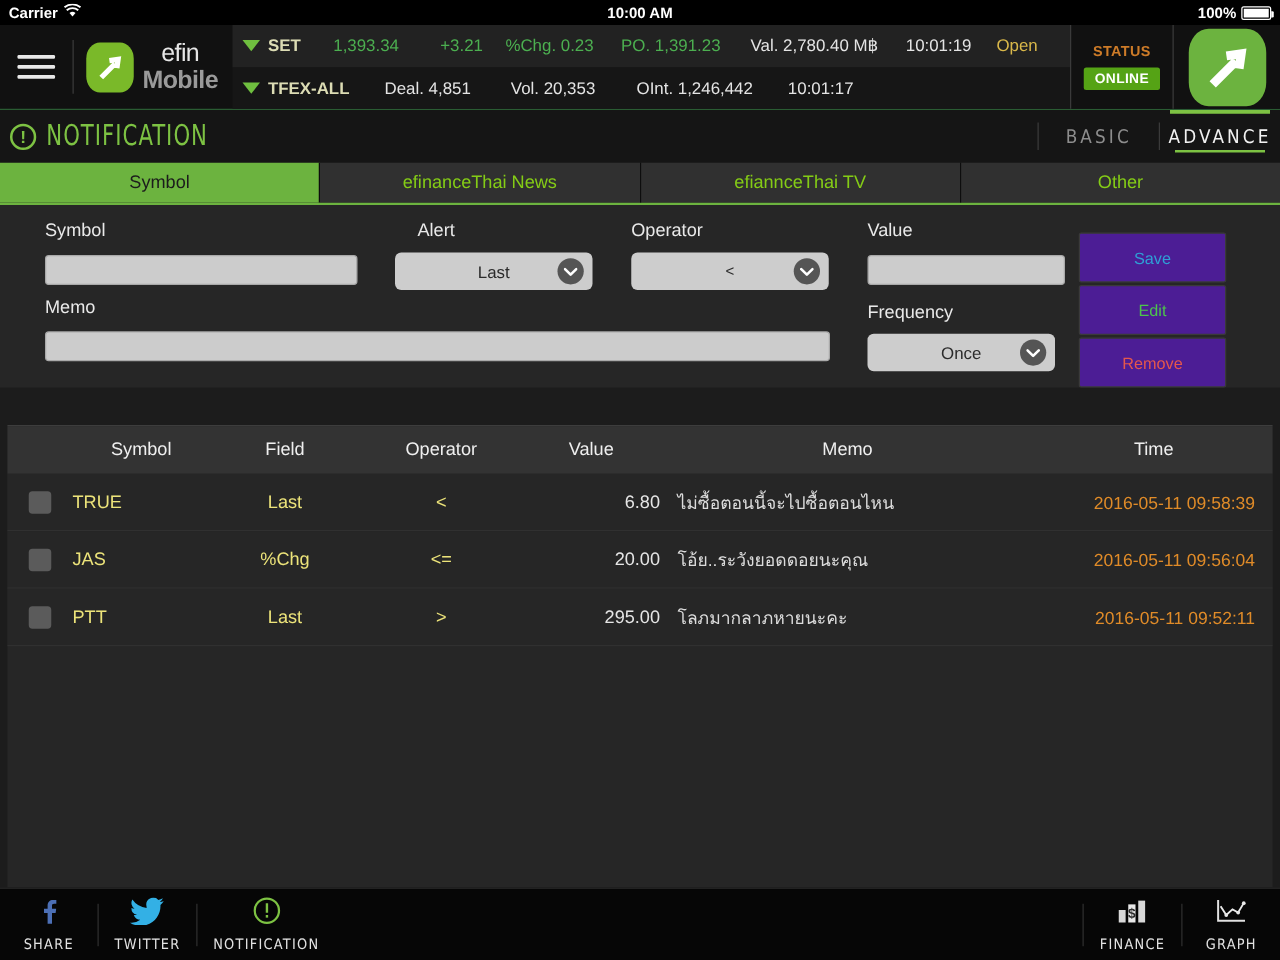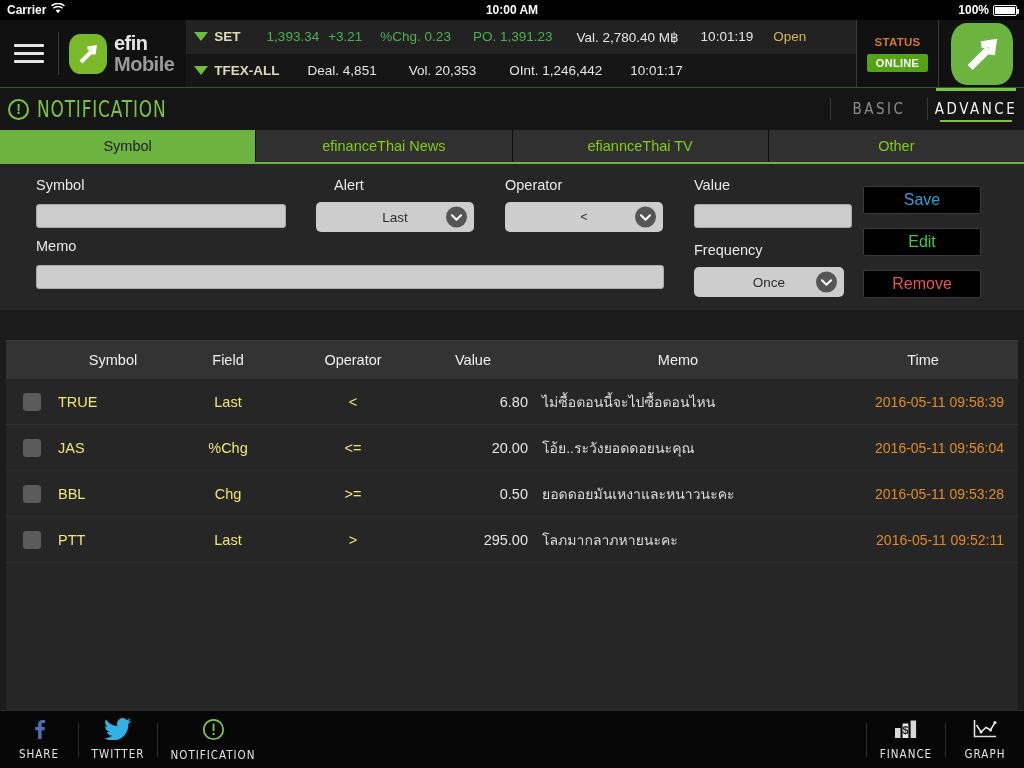--- a/index.html
+++ b/index.html
@@ -48,21 +48,21 @@
   }
   .burger span { display: block; width: 30px; height: 3px; background: #e8e8e8; border-radius: 1px; }
   .hdr-sep { width: 1px; background: #3a3a3a; margin: 12px 0; }
   .brand { display: flex; align-items: center; padding: 0 12px 0 10px; gap: 7px; }
   .brand-badge {
     width: 38px; height: 40px; background: #7ab929;
     border-radius: 11px / 13px;
     display: flex; align-items: center; justify-content: center;
   }
   .brand-text { line-height: 1.02; }
-  .brand-text .l1 { color: #e6e6e6; font-size: 20px; font-weight: bold; letter-spacing: -0.5px; }
+  .brand-text .l1 { color: #e6e6e6; font-size: 20px; font-weight: normal; letter-spacing: -0.5px; text-align: center; }
   .brand-text .l2 { color: #9a9a9a; font-size: 20px; font-weight: bold; letter-spacing: -0.5px; }
 
   .ticker { flex: 1; display: flex; flex-direction: column; min-width: 0; }
   .tick-row {
     flex: 1; display: flex; align-items: center; font-size: 13.5px;
     padding-left: 8px; white-space: nowrap;
   }
   .tick-row.r1 { background: #222222; }
   .tick-row.r2 { background: #161616; }
   .caret-dn {
@@ -150,23 +150,23 @@
     position: absolute; background: #cdcdcd; border-radius: 5px; height: 30px;
     display: flex; align-items: center; justify-content: center;
     color: #2b2b2b; font-size: 13.5px; cursor: pointer;
   }
   .fselect .chev {
     position: absolute; right: 7px; top: 50%; transform: translateY(-50%);
     width: 21px; height: 21px; border-radius: 50%; background: #555;
     display: flex; align-items: center; justify-content: center;
   }
   .actionbtn {
-    position: absolute; width: 118px; height: 28px; background: #000000;
+    position: absolute; width: 118px; height: 40px; background: #4c1d95;
     border: 1px solid #3a3a3a; border-radius: 2px; display: flex;
-    align-items: center; justify-content: center; font-size: 16px; cursor: pointer;
+    align-items: center; justify-content: center; font-size: 13px; cursor: pointer;
   }
   .actionbtn.save { color: #2f9fd6; }
   .actionbtn.edit { color: #4cc44c; }
   .actionbtn.remove { color: #e5574c; }
 
   
   .tablewrap {
     position: absolute; left: 6px; right: 6px; top: 340px; bottom: 58px;
     background: #262626; border-top: 1px solid #3d3d3d;
   }
@@ -262,21 +262,21 @@
         <div class="l2">Mobile</div>
       </div>
     </div>
 
     <div class="ticker">
 
       <div class="tick-row r1">
         <span class="caret-dn"></span>
         <span class="tick-name">SET</span>
         <span class="tick-cell green" style="margin-left:26px">1,393.34</span>
-        <span class="tick-cell green" style="margin-left:9px">+3.21</span>
+        <span class="tick-cell green" style="margin-left:33px">+3.21</span>
         <span class="tick-cell green" style="margin-left:18px">%Chg. 0.23</span>
         <span class="tick-cell green" style="margin-left:22px">PO. 1,391.23</span>
         <span class="tick-cell" style="margin-left:24px">Val. 2,780.40 M฿</span>
         <span class="tick-cell" style="margin-left:22px">10:01:19</span>
         <span class="tick-cell open" style="margin-left:20px">Open</span>
       </div>
 
       <div class="tick-row r2">
         <span class="caret-dn"></span>
         <span class="tick-name">TFEX-ALL</span>
@@ -395,31 +395,20 @@
           <span class="cb"></span>
         </div>
       <div class="col-sym c-sym">JAS</div>
       <div class="col-fld c-fld">%Chg</div>
       <div class="col-op c-op">&lt;=</div>
       <div class="col-val c-val">20.00</div>
       <div class="col-memo c-memo">โอ้ย..ระวังยอดดอยนะคุณ</div>
       <div class="col-time c-time">2016-05-11 09:56:04</div>
     </div>
 
-    <div class="trow">
-      <div class="col-cb">
-          <span class="cb"></span>
-        </div>
-      <div class="col-sym c-sym">BBL</div>
-      <div class="col-fld c-fld">Chg</div>
-      <div class="col-op c-op">&gt;=</div>
-      <div class="col-val c-val">0.50</div>
-      <div class="col-memo c-memo">ยอดดอยมันเหงาและหนาวนะคะ</div>
-      <div class="col-time c-time">2016-05-11 09:53:28</div>
-    </div>
 
     <div class="trow">
       <div class="col-cb">
           <span class="cb"></span>
         </div>
       <div class="col-sym c-sym">PTT</div>
       <div class="col-fld c-fld">Last</div>
       <div class="col-op c-op">&gt;</div>
       <div class="col-val c-val">295.00</div>
       <div class="col-memo c-memo">โลภมากลาภหายนะคะ</div>

